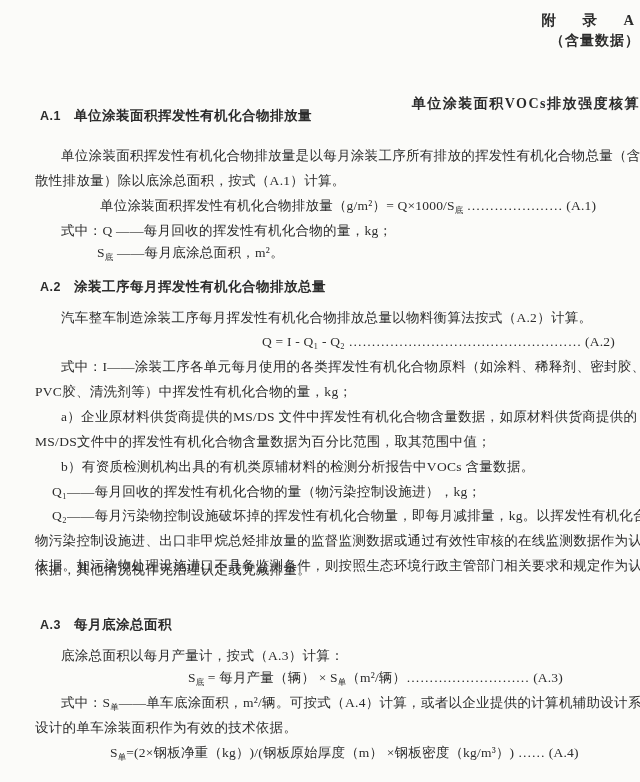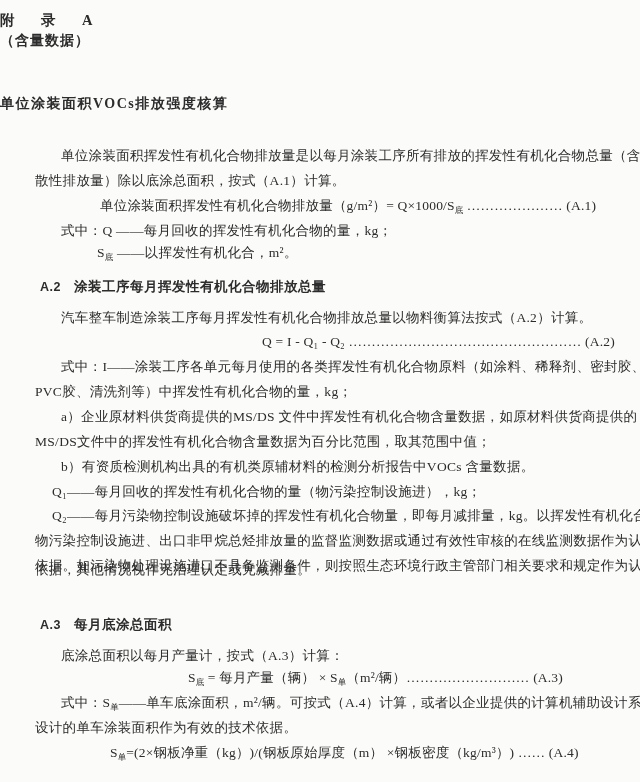--- a/index.html
+++ b/index.html
@@ -12,43 +12,46 @@
     overflow:hidden;
     box-shadow:0 0 2px rgba(0,0,0,.15);
   }
   .ln{
     position:absolute;
     font-size:13.5px;
     letter-spacing:.3px;
     white-space:nowrap;
     line-height:16px;
   }
-  .ctr{left:0;right:0;text-align:left;font-weight:bold;letter-spacing:1px;}
+  .ctr{left:0;right:0;text-align:right;font-weight:bold;letter-spacing:1px;}
   .t1{font-size:14.5px;letter-spacing:6px;}
   .t2{font-size:14px;}
   .t3{font-size:14px;letter-spacing:1.5px;margin-top:42px;}
   .hd{font-weight:bold;font-size:13.5px;letter-spacing:.5px;}
   .hd .no{display:inline-block;margin-right:13px;font-family:"Liberation Sans","DejaVu Sans",sans-serif;font-size:12.5px;}
   sub.cs{font-size:8.5px;letter-spacing:0;vertical-align:-3px;}
   .frm{letter-spacing:.2px;}
 </style>
 </head>
 <body>
 
 <div class="page">
 
   <div class="ln ctr t1" style="top:12px">附　录　A</div>
   <div class="ln ctr t2" style="top:33px">（含量数据）</div>
   <div class="ln ctr t3" style="top:54px">单位涂装面积VOCs排放强度核算</div>
 
+  <div class="ln hd" style="top:108px;left:40px">
+    <span class="no">A.1</span><span>单位涂装面积挥发性有机化合物排放量</span>
+  </div>
   <div class="ln" style="top:148px;left:61px">单位涂装面积挥发性有机化合物排放量是以每月涂装工序所有排放的挥发性有机化合物总量（含逸</div>
   <div class="ln" style="top:173px;left:35px">散性排放量）除以底涂总面积，按式（A.1）计算。</div>
   <div class="ln frm" style="top:198px;left:100px"><span>单位涂装面积挥发性有机化合物排放量（g/m²）= Q×1000/S</span><sub class="cs">底</sub><span> ………………… (A.1)</span></div>
   <div class="ln" style="top:223px;left:61px">式中：Q ——每月回收的挥发性有机化合物的量，kg；</div>
-  <div class="ln" style="top:245px;left:97px"><span>S</span><sub class="cs">底</sub><span> ——以挥发性有机化合，m²。</span></div>
+  <div class="ln" style="top:245px;left:97px"><span>S</span><sub class="cs">底</sub><span> ——每月底涂总面积，m²。</span></div>
 
   <div class="ln hd" style="top:279px;left:40px">
     <span class="no">A.2</span><span>涂装工序每月挥发性有机化合物排放总量</span>
   </div>
   <div class="ln" style="top:310px;left:61px">汽车整车制造涂装工序每月挥发性有机化合物排放总量以物料衡算法按式（A.2）计算。</div>
   <div class="ln frm" style="top:334px;left:262px">Q = I - Q₁ - Q₂ …………………………………………… (A.2)</div>
   <div class="ln" style="top:359px;left:61px">式中：I——涂装工序各单元每月使用的各类挥发性有机化合物原料（如涂料、稀释剂、密封胶、</div>
   <div class="ln" style="top:384px;left:35px">PVC胶、清洗剂等）中挥发性有机化合物的量，kg；</div>
   <div class="ln" style="top:409px;left:61px">a）企业原材料供货商提供的MS/DS 文件中挥发性有机化合物含量数据，如原材料供货商提供的</div>
   <div class="ln" style="top:434px;left:35px">MS/DS文件中的挥发性有机化合物含量数据为百分比范围，取其范围中值；</div>

